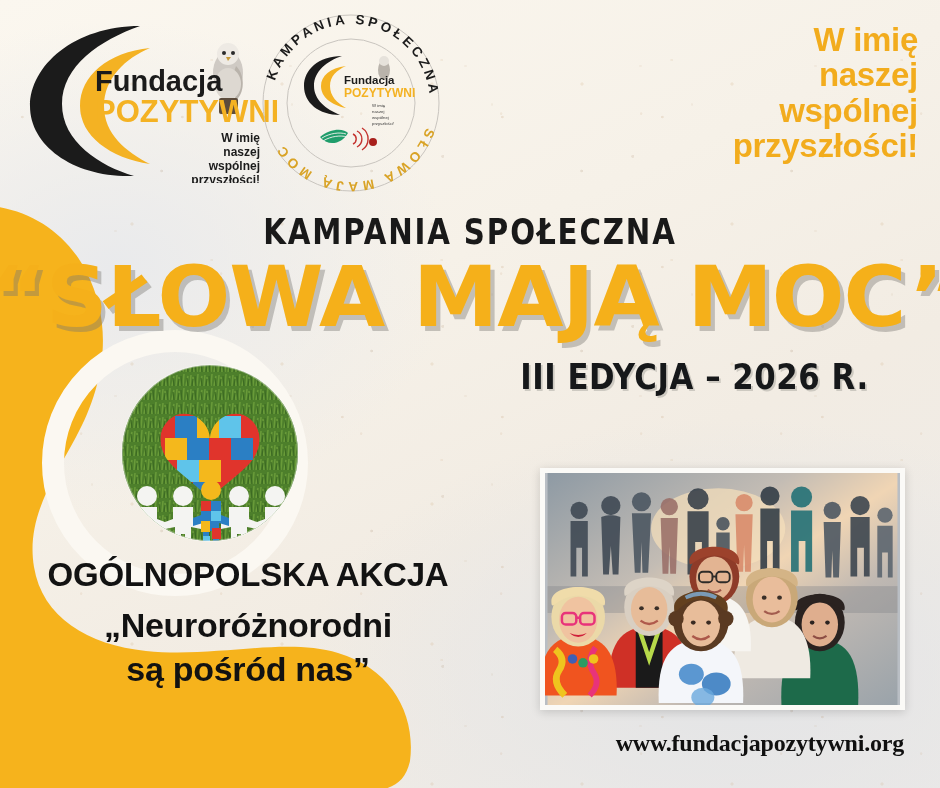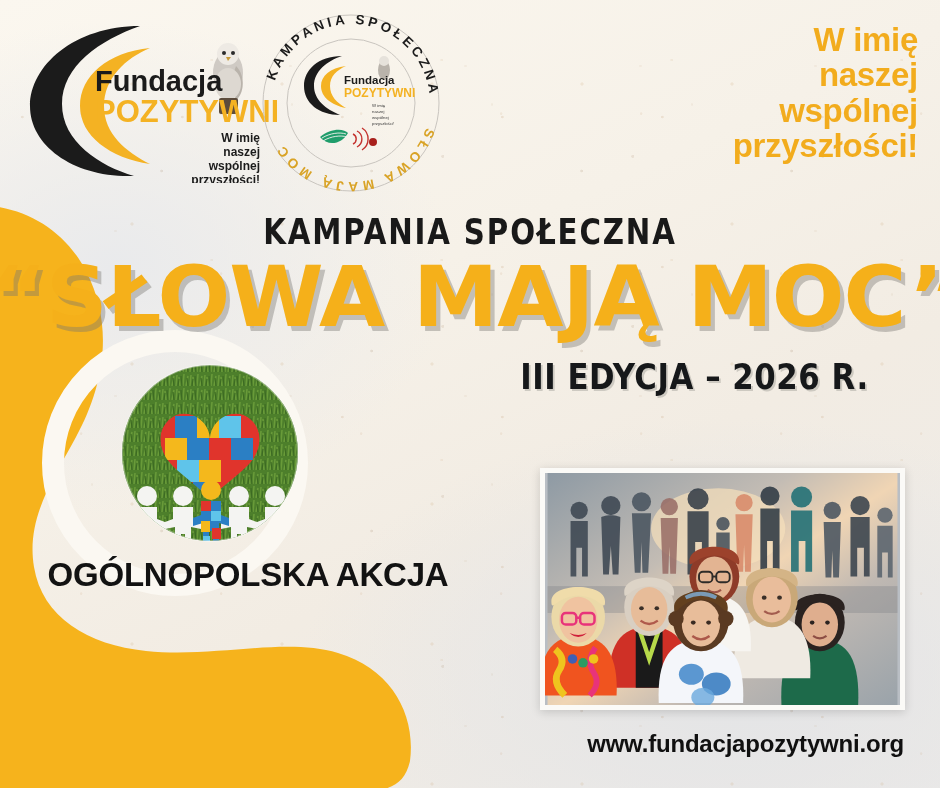--- a/index.html
+++ b/index.html
@@ -106,20 +106,21 @@
     box-shadow:0 2px 9px rgba(0,0,0,.16);
     overflow:hidden;
     background:#b9bec4;
   }
 
   
   #url {
     position:absolute; right:36px; top:730px;
     color:#101010; font-size:24px; font-weight:bold;
     letter-spacing:-.2px;
+    font-family:Liberation Serif, serif;
   }
 </style>
 </head>
 <body>
 
 <div id="poster">
 
   <div id="speckle"></div>
 
   <svg id="blob" viewBox="0 0 560 615">
@@ -275,20 +276,24 @@
         <rect x="14" y="31" width="10" height="10" fill="#5FC4EA"></rect>
         <rect x="4" y="41" width="9" height="11" fill="#F4B81C"></rect>
         <rect x="15" y="48" width="9" height="11" fill="#E0342C"></rect>
         <rect x="6" y="56" width="7" height="10" fill="#5FC4EA"></rect>
       </g>
     </g>
     <circle cx="95" cy="95" r="88" fill="none" stroke="rgba(255,255,255,.35)" stroke-width="2"></circle>
   </svg>
 
   <div id="akcja">OGÓLNOPOLSKA AKCJA</div>
+  <div id="subtitle">
+    <span>„Neuroróżnorodni</span>
+    <span>są pośród nas”</span>
+  </div>
 
   <div id="photo">
     <svg viewBox="0 0 365 242" width="355" height="232">
       <defs>
         <linearGradient id="skyBg" x1="0" y1="0" x2="1" y2="1">
           <stop offset="0%" stop-color="#8e9aa4"></stop>
           <stop offset="35%" stop-color="#c3bcb4"></stop>
           <stop offset="52%" stop-color="#f0d5b4"></stop>
           <stop offset="70%" stop-color="#bfb8b2"></stop>
           <stop offset="100%" stop-color="#9aa3aa"></stop>

